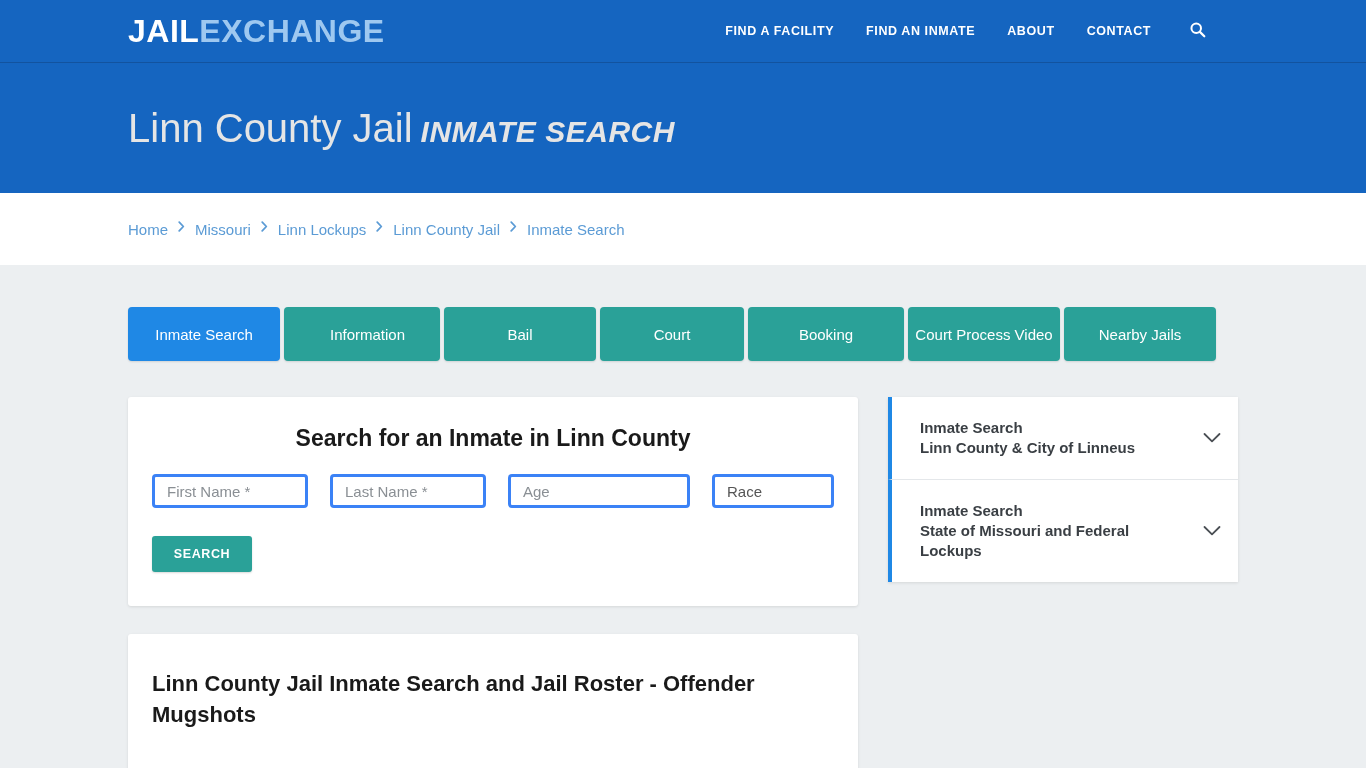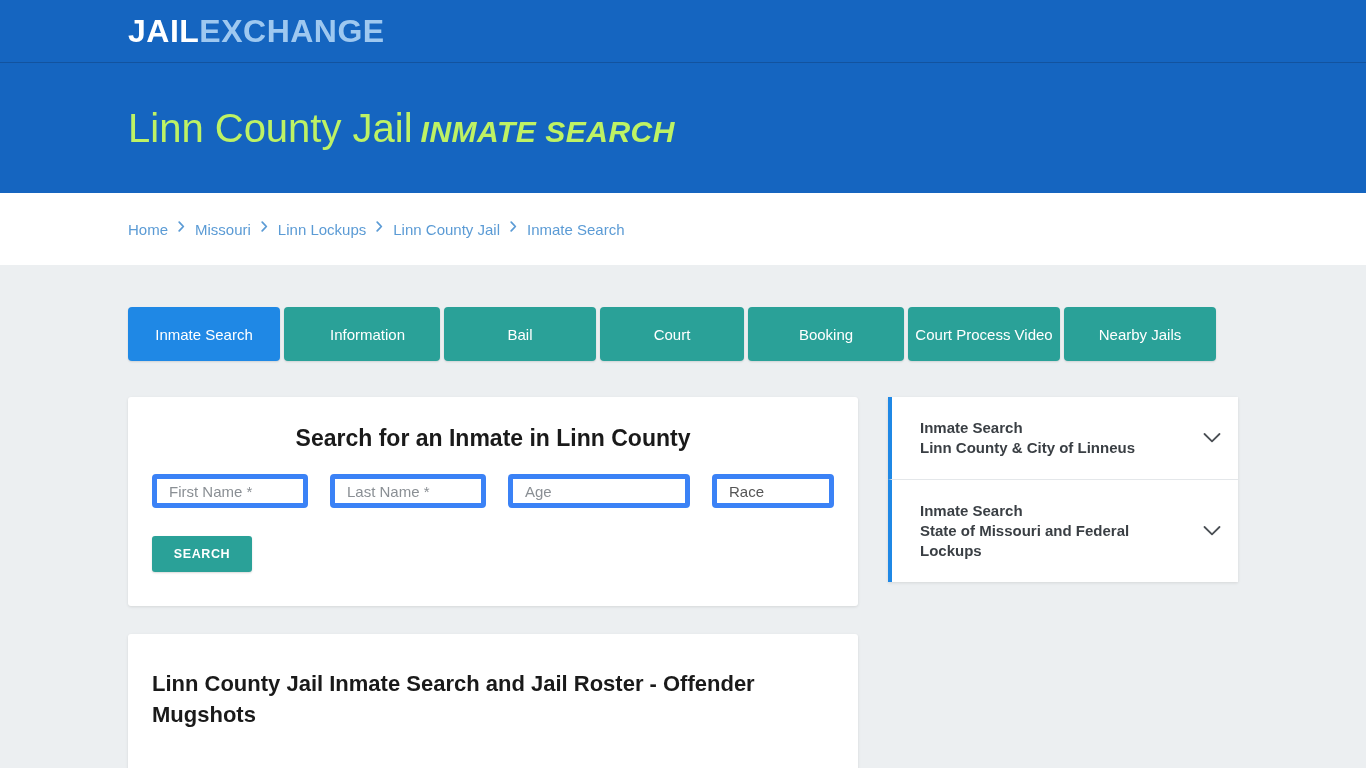--- a/index.html
+++ b/index.html
@@ -65,21 +65,21 @@
 
   
   .hero {
     background: #1565c0;
     height: 130px;
     display: flex;
     align-items: center;
     padding: 0 128px;
   }
   .hero-title {
-    color: #bef264;
+    color: #e5e5e5;
     font-size: 40px;
     font-weight: normal;
     line-height: 1.1;
     white-space: nowrap;
     text-align: right;
   }
   .hero-title .hero-sub {
     font-style: italic;
     font-weight: bold;
     font-size: 30px;
@@ -174,21 +174,21 @@
     color: #1a1a1a;
     margin-bottom: 22px;
   }
   .form-row {
     display: flex;
     gap: 22px;
   }
   .form-row input[type="text"],
   .form-row select {
     height: 34px;
-    border: 5px solid #3b82f6;
+    border: 3px solid #3b82f6;
     border-radius: 4px;
     padding: 0 12px;
     font-size: 15px;
     font-family: inherit;
     color: #555;
     background: #ffffff;
     outline: none;
   }
   .form-row input::placeholder { color: #8a8f94; }
   .inp-first { width: 156px; }
@@ -272,20 +272,34 @@
   }
 </style>
 </head>
 <body>
 
 <header class="site-header">
   <div class="logo">
     <span class="logo-jail">JAIL</span><span class="logo-exchange">EXCHANGE</span>
   </div>
 
+  <nav class="main-nav">
+    <a href="#">FIND A FACILITY</a>
+    <a href="#">FIND AN INMATE</a>
+    <a href="#">ABOUT</a>
+    <a href="#">CONTACT</a>
+    <button class="nav-search-btn">
+      <span>
+        <svg width="17" height="17" viewBox="0 0 20 20" fill="none" aria-hidden="true">
+          <circle cx="8.5" cy="8.5" r="5.6" stroke="#ffffff" stroke-width="2.4"></circle>
+          <line x1="12.8" y1="12.8" x2="18" y2="18" stroke="#ffffff" stroke-width="2.6" stroke-linecap="round"></line>
+        </svg>
+      </span>
+    </button>
+  </nav>
 </header>
 
 <section class="hero">
   <h1 class="hero-title">
     <span>Linn County Jail</span><span class="hero-sub">INMATE SEARCH</span>
   </h1>
 </section>
 
 <div class="breadcrumb-bar">
   <nav class="breadcrumb">

